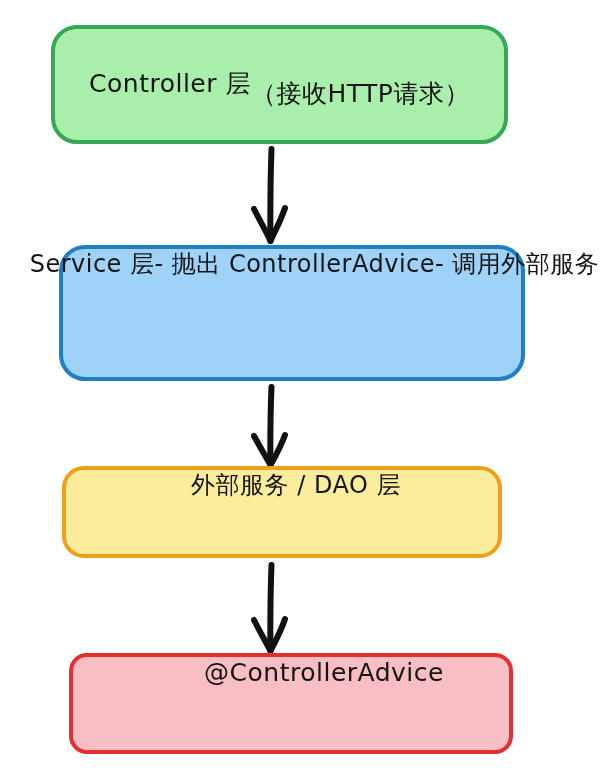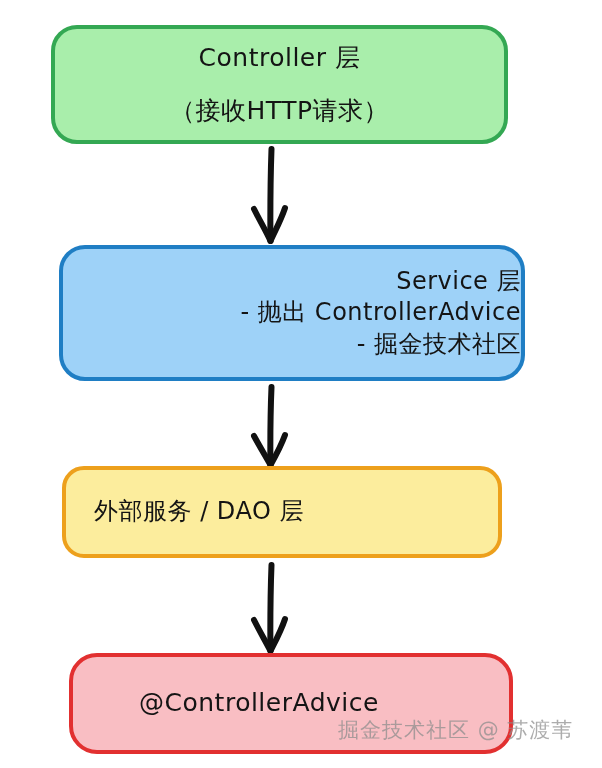--- a/index.html
+++ b/index.html
@@ -22,21 +22,21 @@
     top: 0;
     width: 602px;
     height: 768px;
   }
 
   .node {
     position: absolute;
     box-sizing: border-box;
     border-style: solid;
     display: flex;
-    flex-direction: column;
+    flex-direction: row;
     align-items: center;
     justify-content: center;
     text-align: center;
     z-index: 2;
   }
 
   .node .line {
     display: block;
     white-space: pre;
     color: #141414;
@@ -62,21 +62,21 @@
   
   #node-service {
     left: 59px;
     top: 245px;
     width: 466px;
     height: 136px;
     background: #9ed2f8;
     border-color: #1f7ec4;
     border-width: 4px;
     border-radius: 26px;
-    align-items: flex-end;
+    align-items: flex-start;
     padding-left: 45px;
     text-align: left;
   }
   #node-service .line { font-size: 24px; text-align: left; }
 
   
   #node-dao {
     left: 62px;
     top: 466px;
     width: 440px;
@@ -93,21 +93,21 @@
 
   
   #node-advice {
     left: 69px;
     top: 653px;
     width: 444px;
     height: 101px;
     background: #f9bec3;
     border-color: #e23030;
     border-width: 4px;
-    border-radius: 28px;
+    border-radius: 18px;
     align-items: flex-start;
     padding-left: 66px;
     text-align: left;
   }
   #node-advice .line { font-size: 25px; text-align: left; }
 
   
   .arrow {
     position: absolute;
     z-index: 1;
@@ -139,21 +139,21 @@
 
   <svg class="arrow" id="arrow-1" style="left:240px; top:146px;" width="62" height="100" viewBox="0 0 62 100">
     <path d="M31.5 3 C30.6 28, 30.2 58, 30.4 92" stroke="#111111" stroke-width="6" fill="none" stroke-linecap="round"></path>
     <path d="M14 63 C20 75, 26 85, 30.5 95" stroke="#111111" stroke-width="6" fill="none" stroke-linecap="round"></path>
     <path d="M45 62 C41 74, 35 85, 30.5 95" stroke="#111111" stroke-width="6" fill="none" stroke-linecap="round"></path>
   </svg>
 
   <div class="node" id="node-service">
     <span class="line l1">Service 层</span>
     <span class="line l2">- 抛出 ControllerAdvice</span>
-    <span class="line l3">- 掘金技术社区</span>
+    <span class="line l3">- 调用外部服务</span>
   </div>
 
   <svg class="arrow" id="arrow-2" style="left:240px; top:384px;" width="62" height="86" viewBox="0 0 62 86">
     <path d="M31.5 3 C30.6 24, 30.2 52, 30.4 78" stroke="#111111" stroke-width="6" fill="none" stroke-linecap="round"></path>
     <path d="M14 52 C20 63, 26 73, 30.5 81" stroke="#111111" stroke-width="6" fill="none" stroke-linecap="round"></path>
     <path d="M45 51 C41 62, 35 73, 30.5 81" stroke="#111111" stroke-width="6" fill="none" stroke-linecap="round"></path>
   </svg>
 
   <div class="node" id="node-dao">
     <span class="line l1">外部服务 / DAO 层</span>
@@ -162,15 +162,14 @@
   <svg class="arrow" id="arrow-3" style="left:240px; top:562px;" width="62" height="94" viewBox="0 0 62 94">
     <path d="M31.5 3 C30.6 26, 30.2 56, 30.4 86" stroke="#111111" stroke-width="6" fill="none" stroke-linecap="round"></path>
     <path d="M14 58 C20 70, 26 80, 30.5 89" stroke="#111111" stroke-width="6" fill="none" stroke-linecap="round"></path>
     <path d="M45 57 C41 69, 35 80, 30.5 89" stroke="#111111" stroke-width="6" fill="none" stroke-linecap="round"></path>
   </svg>
 
   <div class="node" id="node-advice">
     <span class="line l1">@ControllerAdvice</span>
   </div>
 
-  <div id="watermark">掘金技术社区 @ 苏渡苇</div>
 
 </div>
 
 </body></html>

